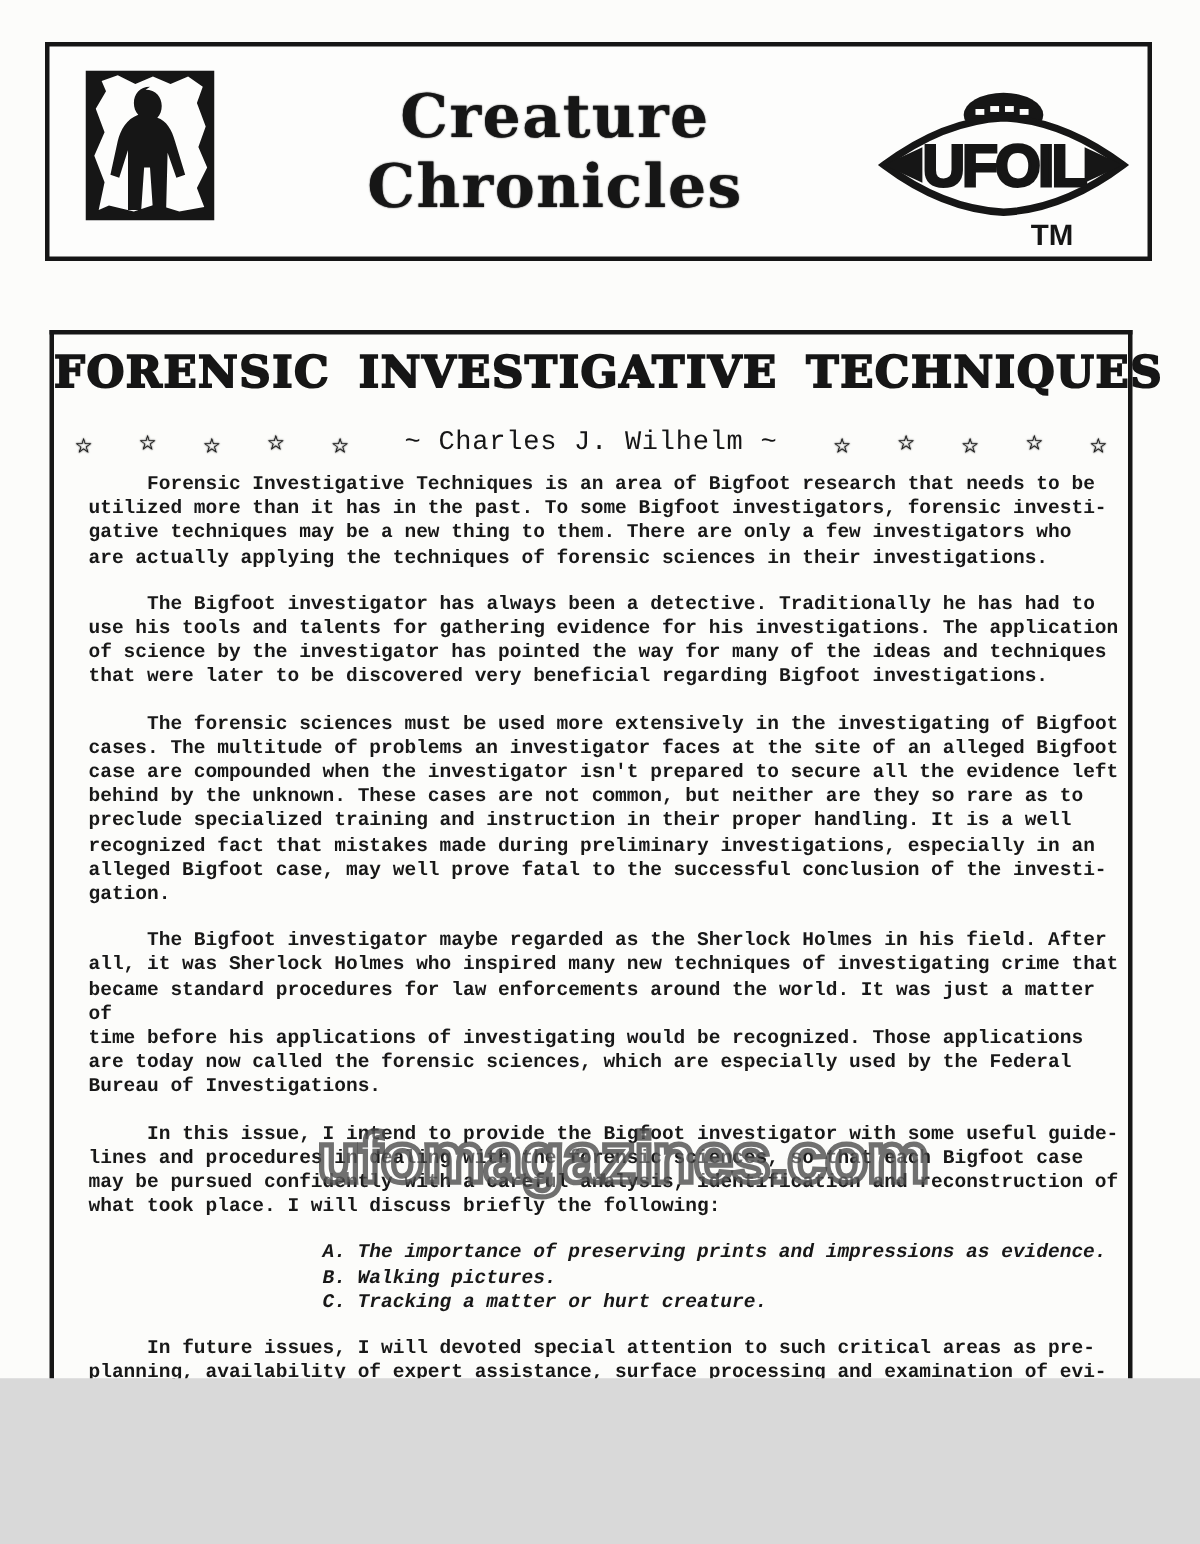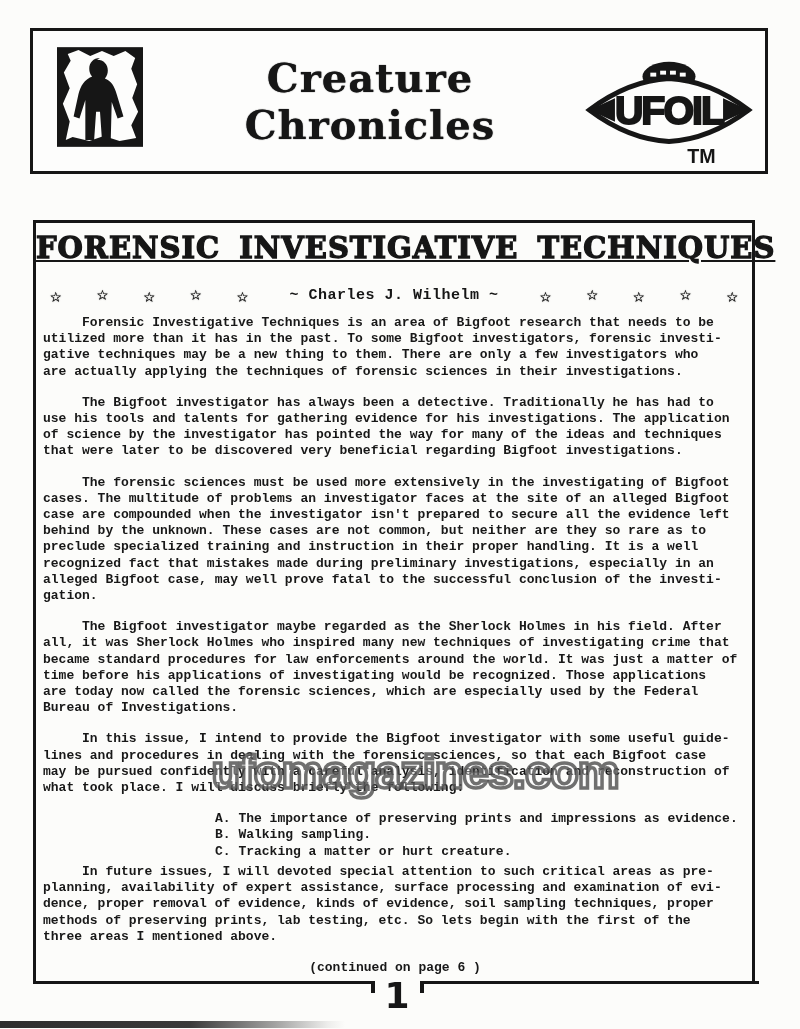--- a/index.html
+++ b/index.html
@@ -1,17 +1,17 @@
 <!DOCTYPE html>
 <html><head>
 <meta charset="utf-8">
 <style>
   html,body{margin:0;padding:0;background:#d9d9d9;}
   .page{
-    position:relative;width:800px;height:1029px;margin:0 auto;
+    position:relative;width:800px;height:919px;margin:0 auto;
     background:#fcfcfa;overflow:hidden;color:#161616;
     font-family:"Liberation Mono",monospace;
   }
   
   .header-box{
     position:absolute;left:30px;top:28px;width:732px;height:140px;
     border:3px solid #161616;background:#fdfdfc;
   }
   .bigfoot-logo{position:absolute;left:24px;top:15px;width:86px;height:102px;}
   .creature-title{
@@ -39,43 +39,42 @@
   
   .content-box{
     position:absolute;left:33px;top:220px;width:716px;height:761px;
     border:3px solid #161616;border-bottom:none;background:transparent;
   }
   .article-title{
     position:absolute;left:0;top:8px;width:100%;text-align:left;
     font-family:"DejaVu Serif",serif;font-weight:bold;font-size:29px;
     letter-spacing:1px;word-spacing:8px;-webkit-text-stroke:1.3px #161616;
     white-space:nowrap;
-    text-decoration:underline;
   }
   .byline-row{
     position:absolute;left:0;top:58px;width:100%;height:28px;
     display:flex;align-items:center;justify-content:space-between;
     padding:0 14px;box-sizing:border-box;
   }
   .star{
     font-size:19px;font-weight:bold;line-height:1;
     text-shadow:0 0 1.4px #000, 0 0 0.6px #000;
   }
   .star:nth-child(odd){transform:translateY(2px);}
   .byline-name{
-    font-family:"Liberation Mono",monospace;font-weight:bold;font-size:15px;
+    font-family:"Liberation Mono",monospace;font-weight:normal;font-size:18px;
     letter-spacing:0.5px;white-space:nowrap;padding:0 6px;
   }
   .body-text{
     position:absolute;left:7px;top:92px;width:704px;
     font-family:"Liberation Mono",monospace;font-weight:bold;
     font-size:13px;line-height:16.2px;color:#181818;
   }
-  .para{white-space:pre-wrap;margin:0 0 15px 0;}
-  .list-block{margin:0 0 4px 172px;}
+  .para{white-space:pre-wrap;margin:0 0 15px 16px;}
+  .list-block{margin:0 0 15px 172px;font-style:italic;}
   .list-item{white-space:pre;}
   .continued-line{text-align:center;margin-top:14px;}
   
   .watermark{
     position:absolute;left:15px;top:744px;width:100%;text-align:center;
     font-family:"Liberation Sans",sans-serif;font-weight:bold;font-size:47px;
     letter-spacing:-1px;color:rgba(255,255,255,0.38);
     -webkit-text-stroke:3.5px rgba(72,72,72,0.78);
     z-index:6;pointer-events:none;
   }
@@ -167,21 +166,21 @@
 became standard procedures for law enforcements around the world. It was just a matter of
 time before his applications of investigating would be recognized. Those applications
 are today now called the forensic sciences, which are especially used by the Federal
 Bureau of Investigations.</div>
       <div class="para">     In this issue, I intend to provide the Bigfoot investigator with some useful guide-
 lines and procedures in dealing with the forensic sciences, so that each Bigfoot case
 may be pursued confidently with a careful analysis, identification and reconstruction of
 what took place. I will discuss briefly the following:</div>
       <div class="list-block">
         <div class="list-item">A. The importance of preserving prints and impressions as evidence.</div>
-        <div class="list-item">B. Walking sampling.</div>
+        <div class="list-item">B. Walking pictures.</div>
         <div class="list-item">C. Tracking a matter or hurt creature.</div>
       </div>
       <div class="para">     In future issues, I will devoted special attention to such critical areas as pre-
 planning, availability of expert assistance, surface processing and examination of evi-
 dence, proper removal of evidence, kinds of evidence, soil sampling techniques, proper
 methods of preserving prints, lab testing, etc. So lets begin with the first of the
 three areas I mentioned above.</div>
       <div class="continued-line">(continued on page 6 )</div>
     </div>
   </div>

